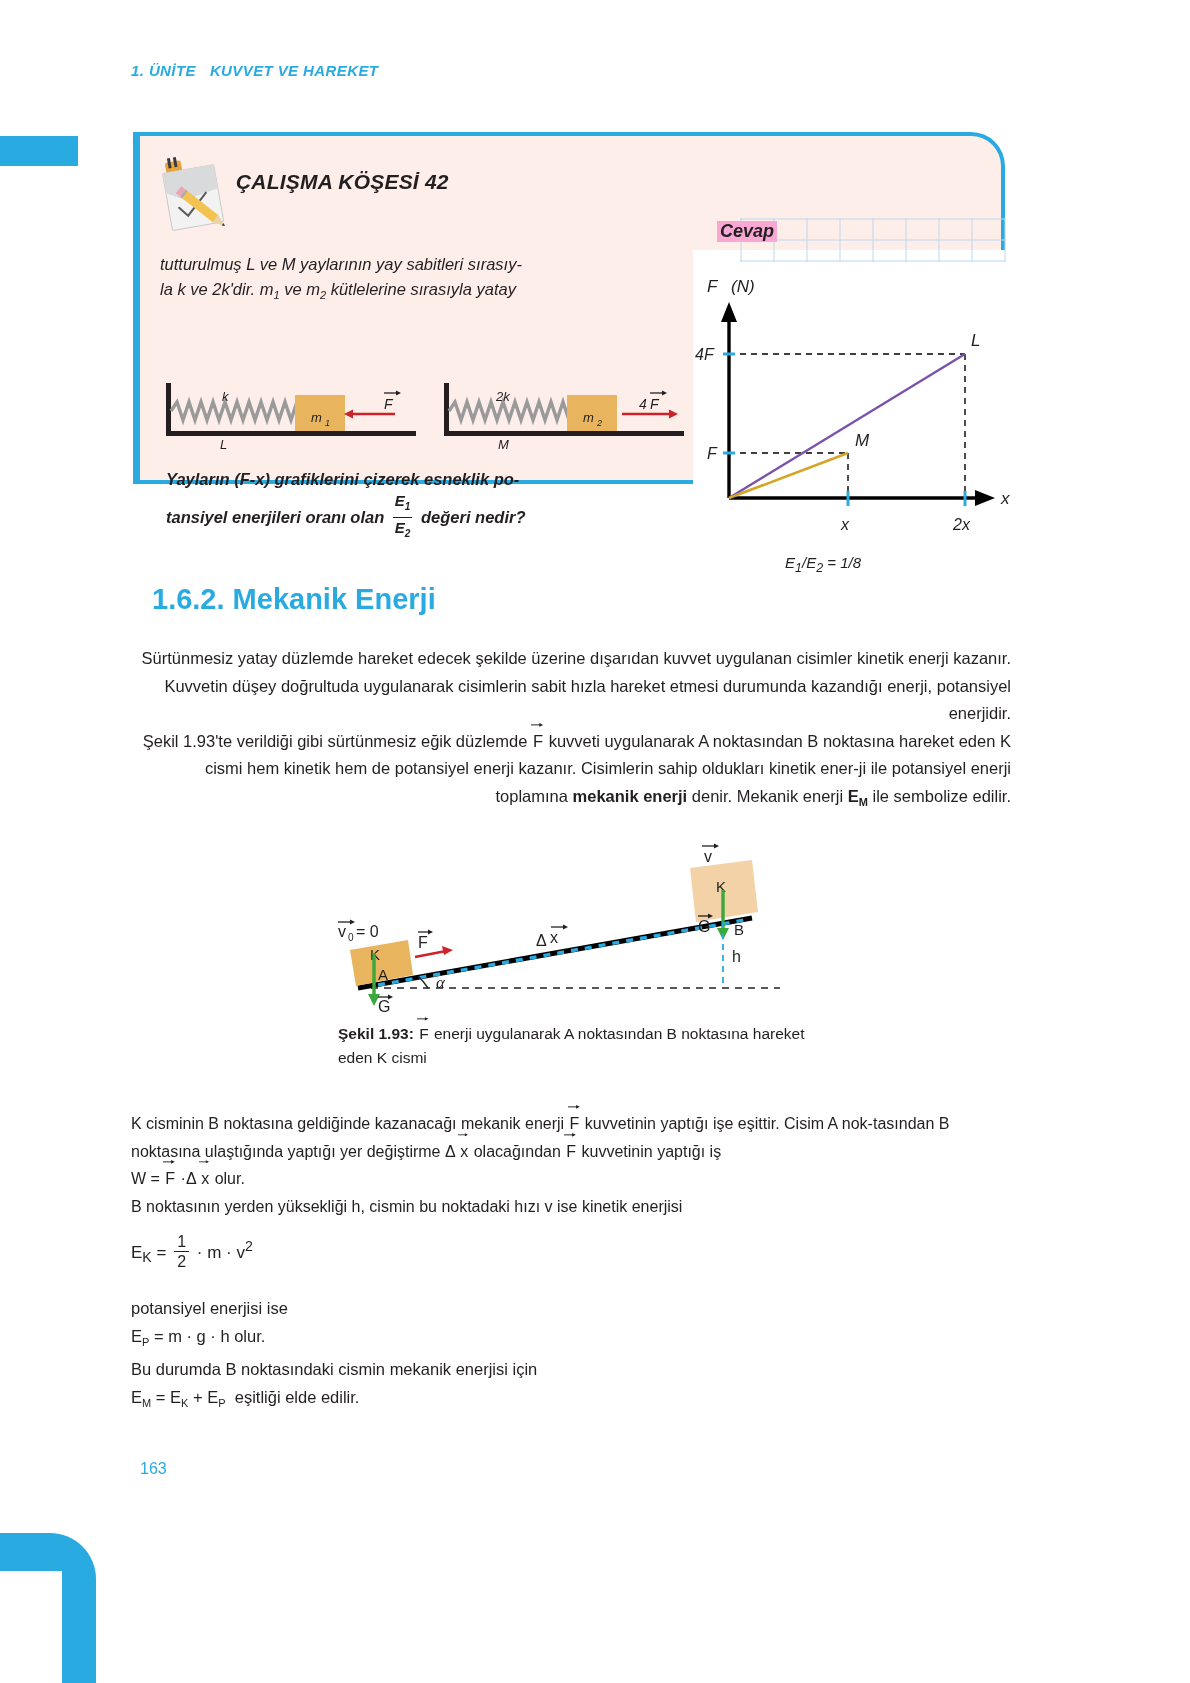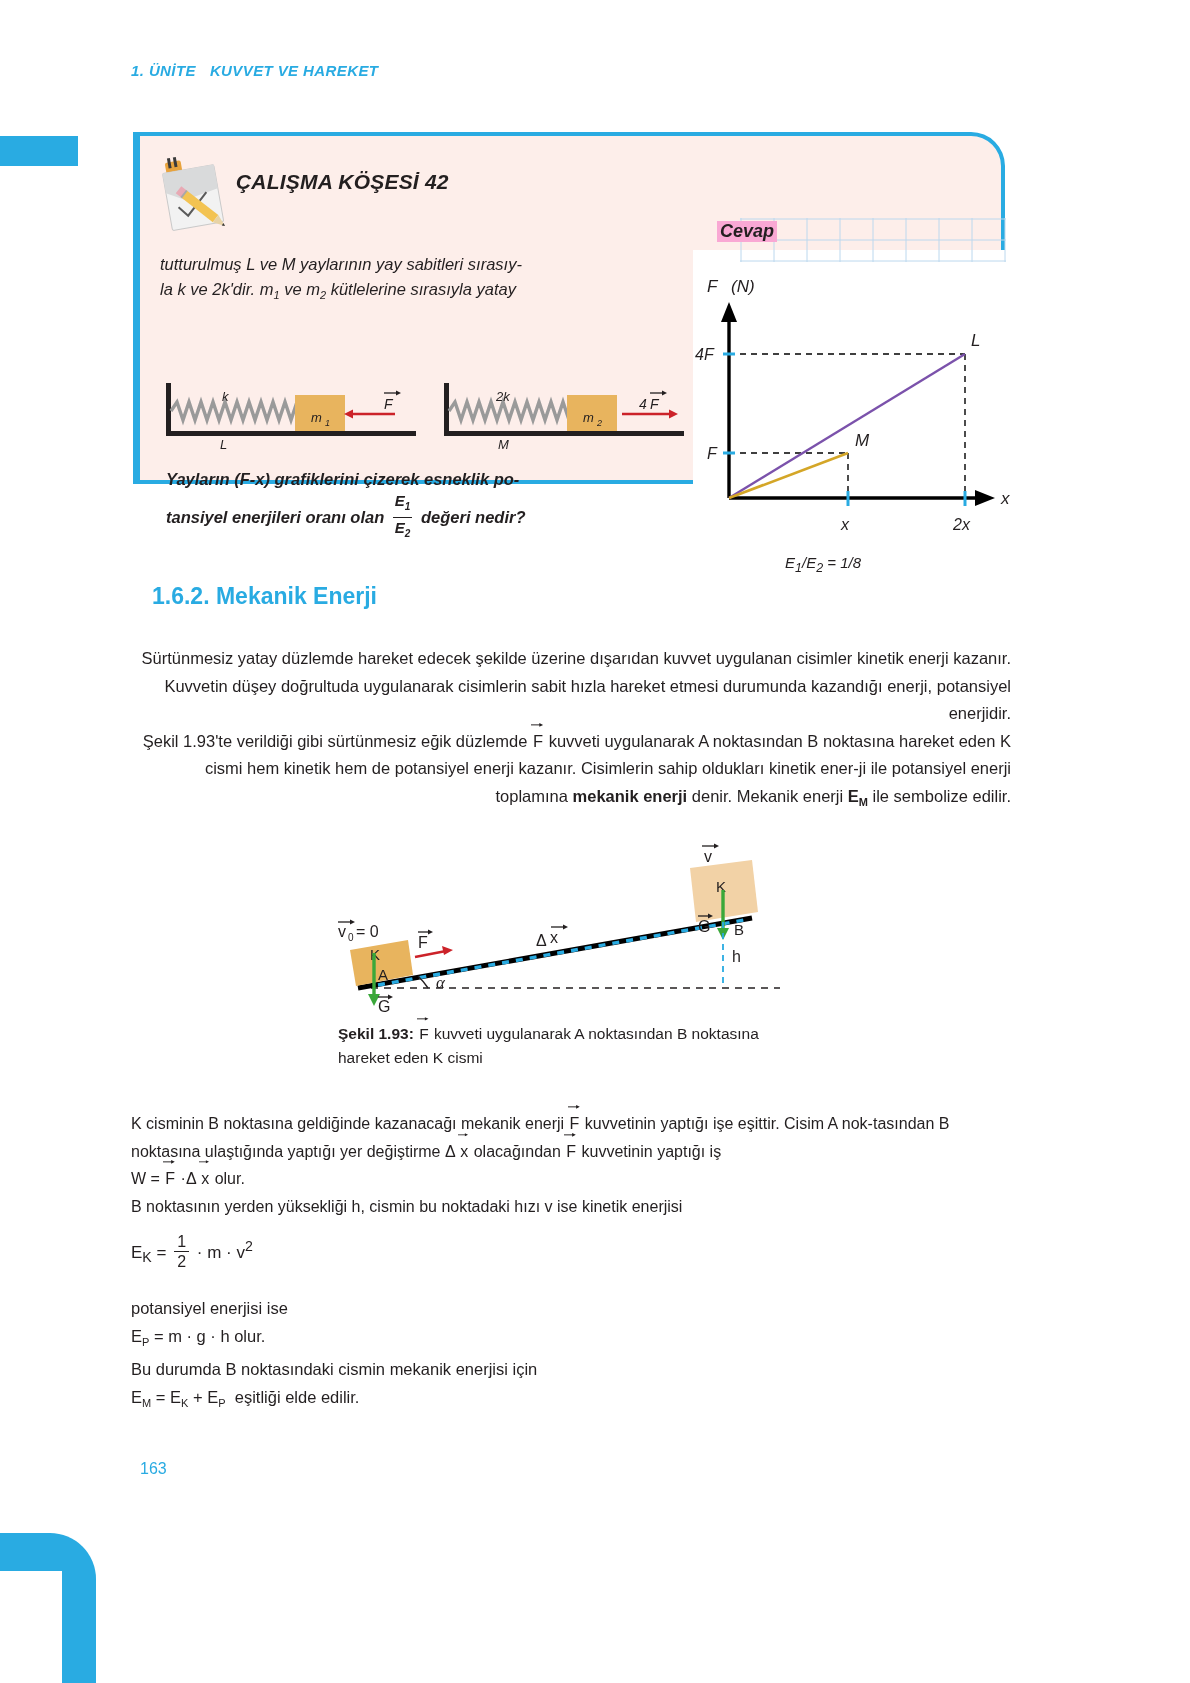--- a/index.html
+++ b/index.html
@@ -97,21 +97,21 @@
     background:#f9a8d4; padding:0 3px; z-index:3;
   }
   .grid-strip{
     position:absolute; left:600px; top:82px; width:266px; height:44px;
     z-index:1;
   }
 
   
   .section-heading{
     position:absolute; left:152px; top:583px;
-    font-size:23px; font-weight:bold; color:#29abe2;
+    font-size:29px; font-weight:bold; color:#29abe2;
   }
 
   
   .body-text{
     position:absolute; left:131px; top:645px; width:880px;
     font-size:16.5px; line-height:27.5px; color:#231f20;
     text-align:left;
   }
   .body-text p{ margin:0;text-align:right; }
   .body-text b{ font-weight:bold; }
@@ -409,21 +409,21 @@
     </g>
   </svg>
 </div>
 
 <div class="fig-caption">
   <b>Şekil 1.93:</b>
   <span class="vecF"><svg class="arr" viewBox="0 0 16 7" width="16" height="7">
         <line x1="0" y1="4" x2="13" y2="4" stroke="#231f20" stroke-width="1.3"></line>
         <polygon points="16,4 11,1.6 11,6.4" fill="#231f20"></polygon>
       </svg>F</span>
-  <span>kuvveti uygulanarak A noktasından B</span>
+  <span>enerji uygulanarak A noktasından B</span>
   <span>noktasına hareket eden  K cismi</span>
 </div>
 
 <div class="lower-text">
   <p>
     <span>K cisminin B noktasına geldiğinde kazanacağı mekanik enerji</span>
     <span class="vecF"><svg class="arr" viewBox="0 0 16 7" width="16" height="7">
           <line x1="0" y1="4" x2="13" y2="4" stroke="#231f20" stroke-width="1.3"></line>
           <polygon points="16,4 11,1.6 11,6.4" fill="#231f20"></polygon>
         </svg>F</span>

